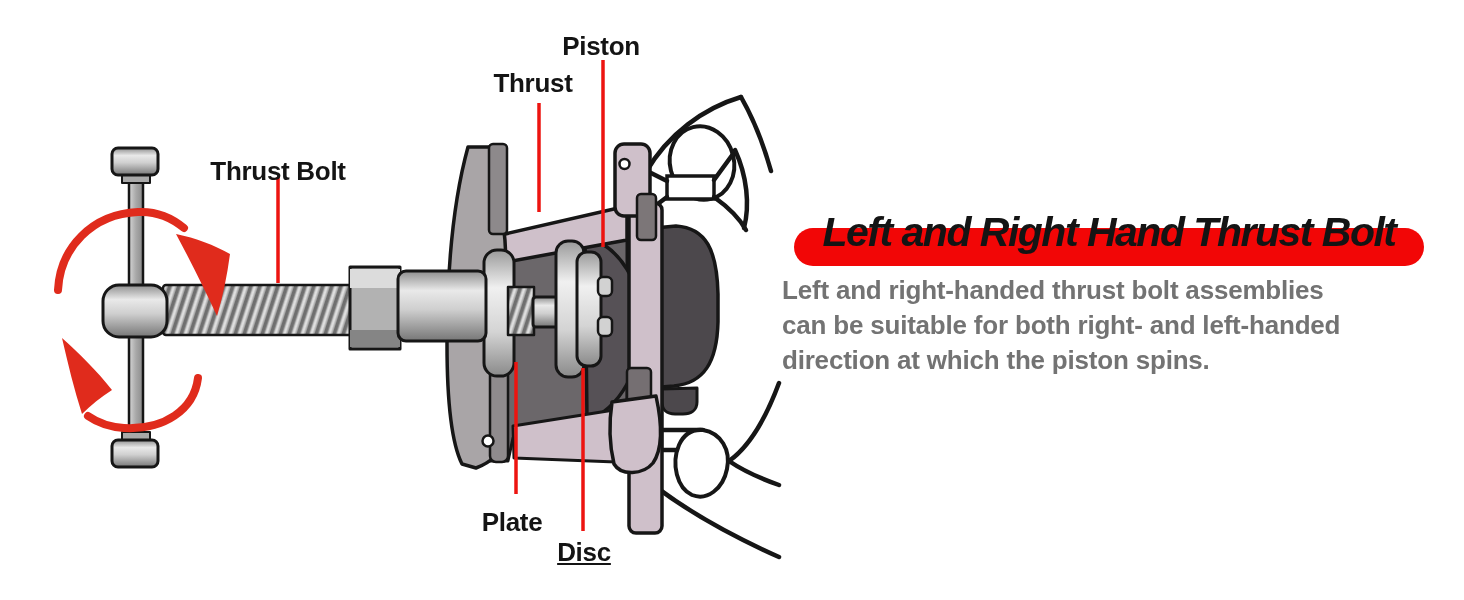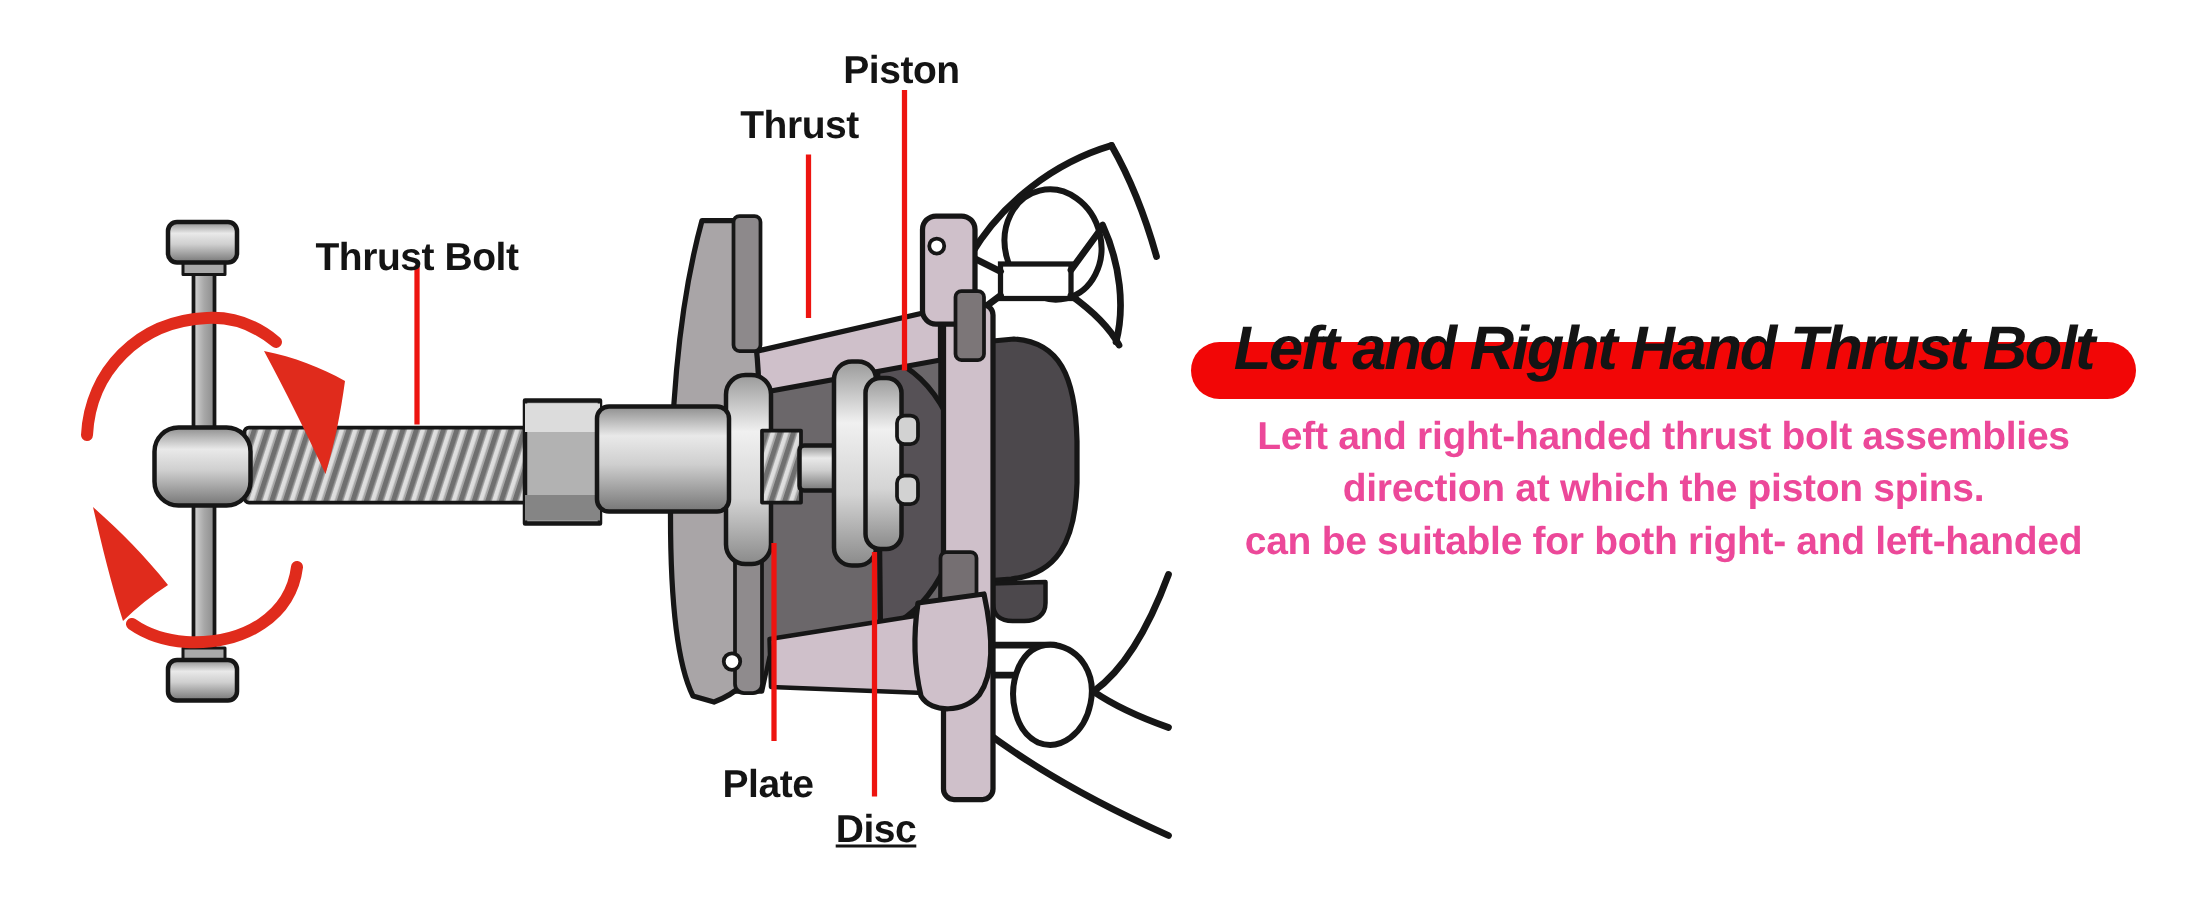--- a/index.html
+++ b/index.html
@@ -31,22 +31,22 @@
     background:var(--banner-red); border-radius:20px;
   }
   .panel-title{
     position:absolute; left:794px; top:212px; width:630px;
     text-align:center; white-space:nowrap;
     font-size:41px; font-weight:bold; font-style:italic;
     letter-spacing:-1.5px; color:var(--text-black); line-height:41px;
   }
   .panel-desc{
     position:absolute; left:782px; top:273px; width:654px;
-    text-align:center; font-size:26px; font-weight:bold;
-    letter-spacing:-0.2px; color:#ec4899; line-height:35px;
+    text-align:left; font-size:26px; font-weight:bold;
+    letter-spacing:-0.2px; color:#737373; line-height:35px;
   }
 </style>
 </head>
 <body>
 
 <div class="stage">
 
   <svg class="diagram-svg" width="810" height="600" viewBox="0 0 810 600">
     <defs>
       <linearGradient id="gV" x1="0" y1="0" x2="0" y2="1">
@@ -152,18 +152,18 @@
   <div class="part-label label-caliper">Thrust</div>
   <div class="part-label label-piston">Piston</div>
   <div class="part-label label-plate">Plate</div>
   <div class="part-label label-disc">Disc</div>
 
   <div class="info-panel">
     <div class="title-pill"></div>
     <div class="panel-title">Left and Right Hand Thrust Bolt</div>
     <div class="panel-desc">
       <div>Left and right-handed thrust bolt assemblies</div>
+      <div>can be suitable for both right- and left-handed</div>
       <div>direction at which the piston spins.</div>
-      <div>can be suitable for both right- and left-handed</div>
     </div>
   </div>
 
 </div>
 
 </body></html>

